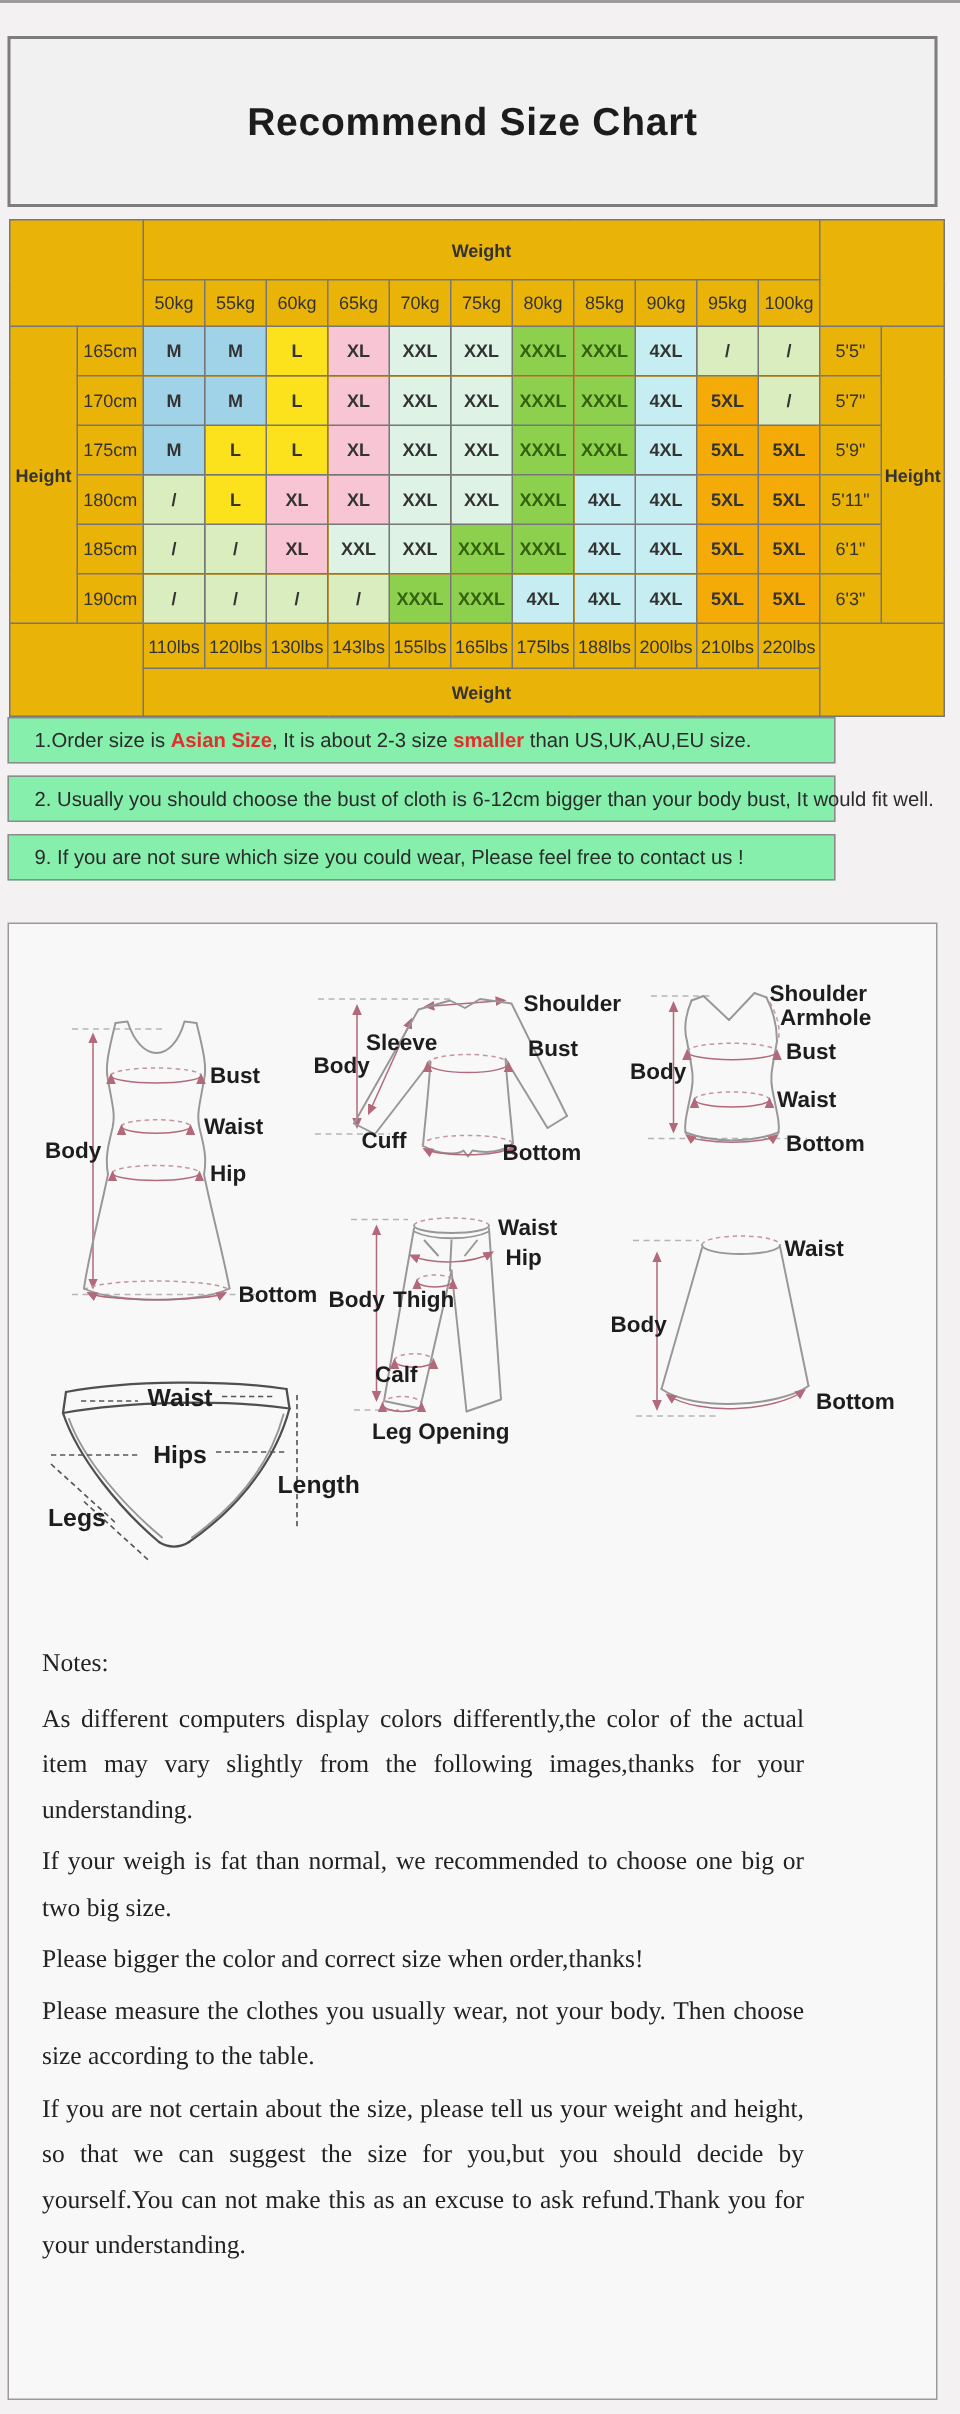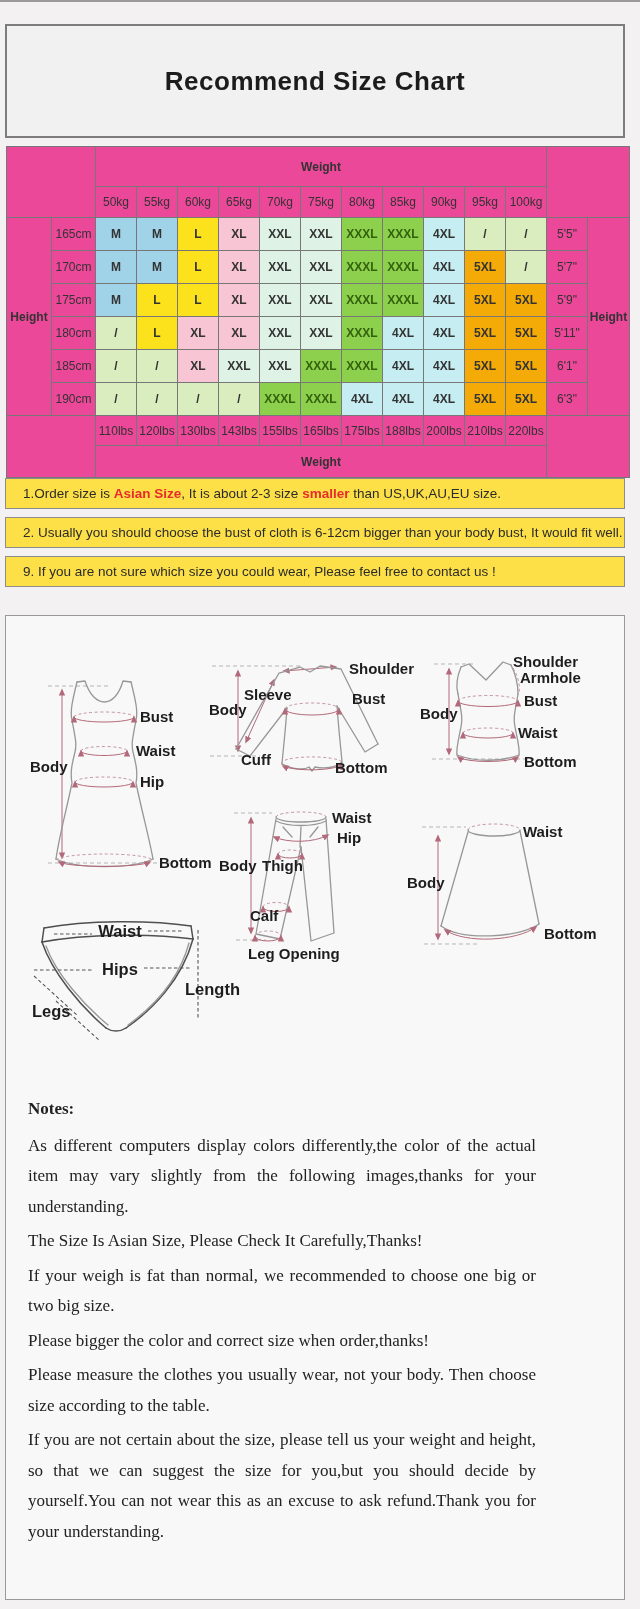--- a/index.html
+++ b/index.html
@@ -9,32 +9,32 @@
 
   
   #top-line{left:0;top:0;width:640px;height:2px;background:#9b9b9b;}
 
   
   #title-box{left:5px;top:24px;width:616px;height:110px;border:2px solid #7d7d7d;background:#f2f1f1;
              display:flex;align-items:center;justify-content:center;}
   #title-box h1{margin:0;font-size:26px;font-weight:700;color:#1c1c1c;letter-spacing:.5px;}
 
   
-  #size-table{left:6px;top:146px;border-collapse:collapse;table-layout:fixed;background:#ec4899;}
+  #size-table{left:6px;top:146px;border-collapse:collapse;table-layout:fixed;background:#eab308;}
   #size-table td{border:1px solid #777;text-align:center;vertical-align:middle;
                  color:#333;font-size:12px;padding:0;overflow:hidden;}
   td.c-weight{font-weight:700;font-size:13.5px;color:#222;}
   td.c-kg,td.c-lbs{font-size:11.5px;margin-top:45px;}
   td.c-hlabel{font-weight:700;font-size:13px;color:#222;}
   td.c-cm{font-size:12px;}
   td.size-cell{font-weight:600;font-size:12px;}
   td.c-ft{font-size:12px;}
 
   
-  .notice{left:5px;width:620px;height:31px;border:1px solid #8c8c8c;background:#fde047;
+  .notice{left:5px;width:552px;height:31px;border:1px solid #8c8c8c;background:#86efac;
           display:flex;align-items:center;padding-left:17px;box-sizing:border-box;
           font-size:13.5px;color:#2b2b2b;white-space:nowrap;}
   .notice .red{font-weight:700;}
 
   
   #big-box{left:5px;top:615px;width:620px;height:985px;border:1px solid #9a9a9a;background:#f9f8f8;
            box-sizing:border-box;}
 
   
   .g{fill:none;stroke:#979797;stroke-width:1.3;stroke-linecap:round;stroke-linejoin:round;}
@@ -42,21 +42,21 @@
   .m{fill:none;stroke:#b2697a;stroke-width:1;}
   .md{fill:none;stroke:#c295a0;stroke-width:1;stroke-dasharray:3,2.5;}
   .gu{fill:none;stroke:#b5b5b5;stroke-width:1;stroke-dasharray:4,3;}
   .dk{fill:none;stroke:#555;stroke-width:1.1;stroke-dasharray:3.5,2.5;}
   text.lb{font-family:"Liberation Sans",sans-serif;font-weight:700;font-size:15px;fill:#1d1d1d;}
   text.lbb{font-size:16.5px;}
 
   
   #bottom-notes{left:22px;top:478px;width:508px;color:#222;
                 font-family:"Liberation Serif",serif;font-size:17px;line-height:30.5px;}
-  #bottom-notes h2{font-size:17px;font-weight:700;margin:0 0 6px 0;line-height:30.5px;}
+  #bottom-notes h2{font-size:17px;font-weight:400;margin:0 0 6px 0;line-height:30.5px;}
   #bottom-notes p{margin:0 0 4px 0;text-align:justify;}
 </style>
 </head>
 <body>
 
 <div id="stage">
 
   <div id="top-line" class="abs"></div>
 
   <div id="title-box" class="abs">
@@ -367,21 +367,20 @@
         <path class="m" d="M439,314 C460,328 511,325 530,311" marker-start="url(#ar)" marker-end="url(#ar)"></path>
         <text class="lb" x="517" y="221">Waist</text>
         <text class="lb" x="401" y="272">Body</text>
         <text class="lb" x="538" y="323">Bottom</text>
       </g>
     </svg>
 
     <div id="bottom-notes" class="abs">
       <h2>Notes:</h2>
       <p>As different computers display colors differently,the color of the actual item may vary slightly from the following images,thanks for your understanding.</p>
-      <p>The Size Is Asian Size, Please Check It Carefully,Thanks!</p>
       <p>If your weigh is fat than normal, we recommended to choose one big or two big size.</p>
       <p>Please bigger the color and correct size when order,thanks!</p>
       <p>Please measure the clothes you usually wear, not your body. Then choose size according to the table.</p>
-      <p>If you are not certain about the size, please tell us your weight and height, so that we can suggest the size for you,but you should decide by yourself.You can not wear this as an excuse to ask refund.Thank you for your understanding.</p>
+      <p>If you are not certain about the size, please tell us your weight and height, so that we can suggest the size for you,but you should decide by yourself.You can not make this as an excuse to ask refund.Thank you for your understanding.</p>
     </div>
   </div>
 
 </div>
 
 </body></html>

